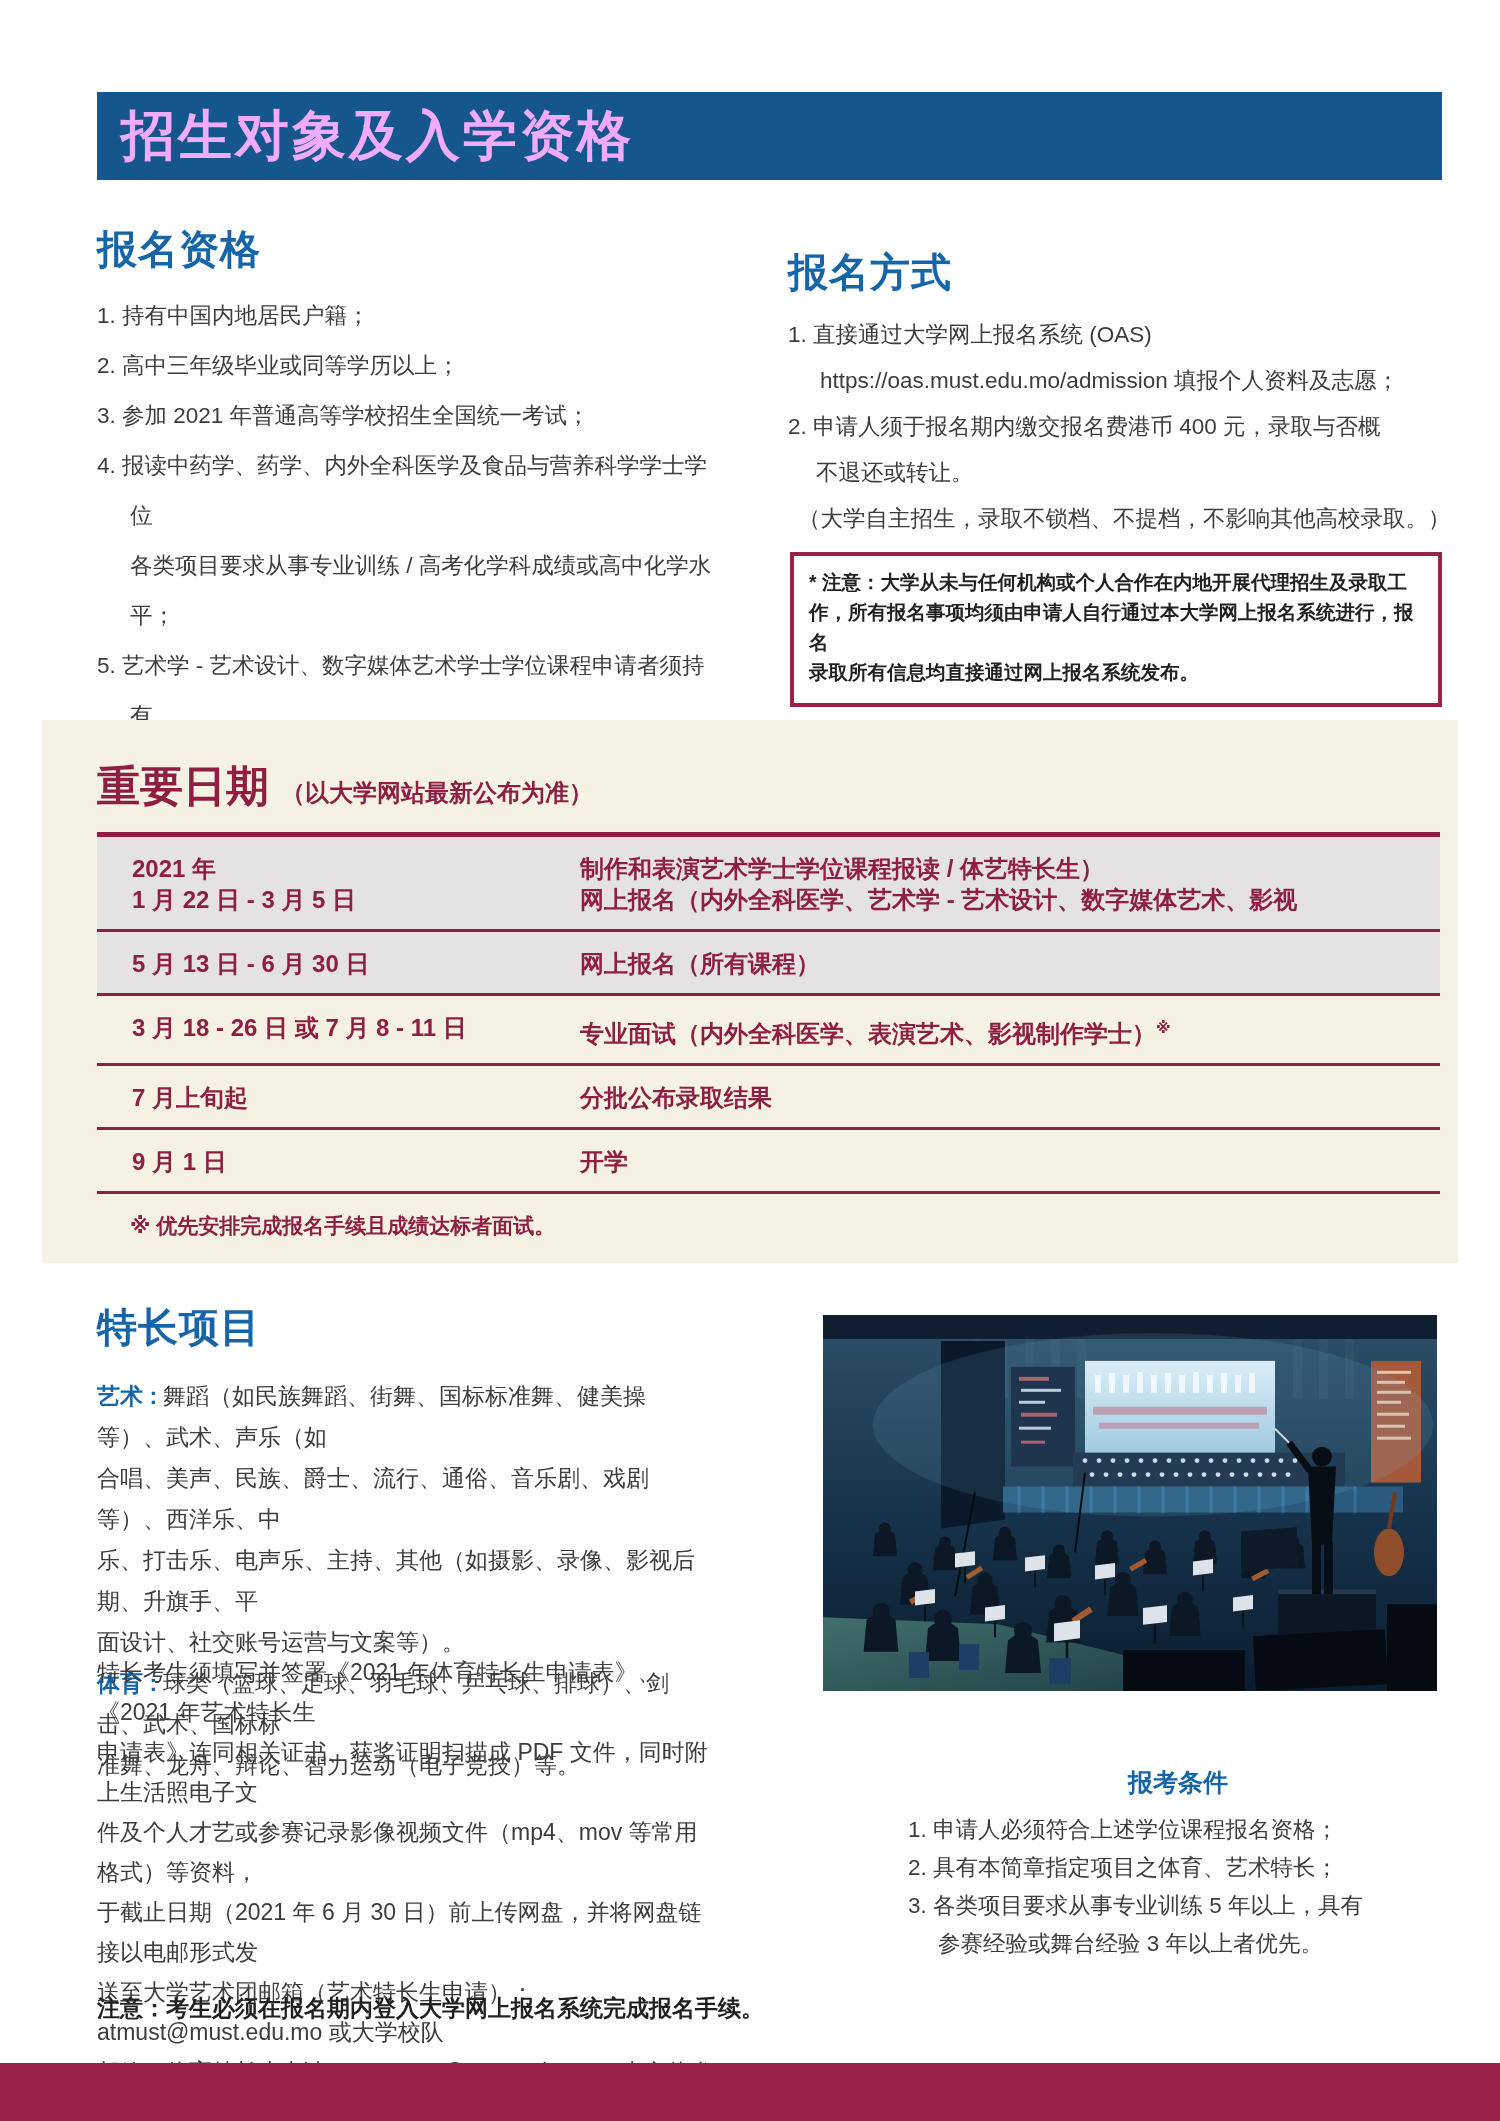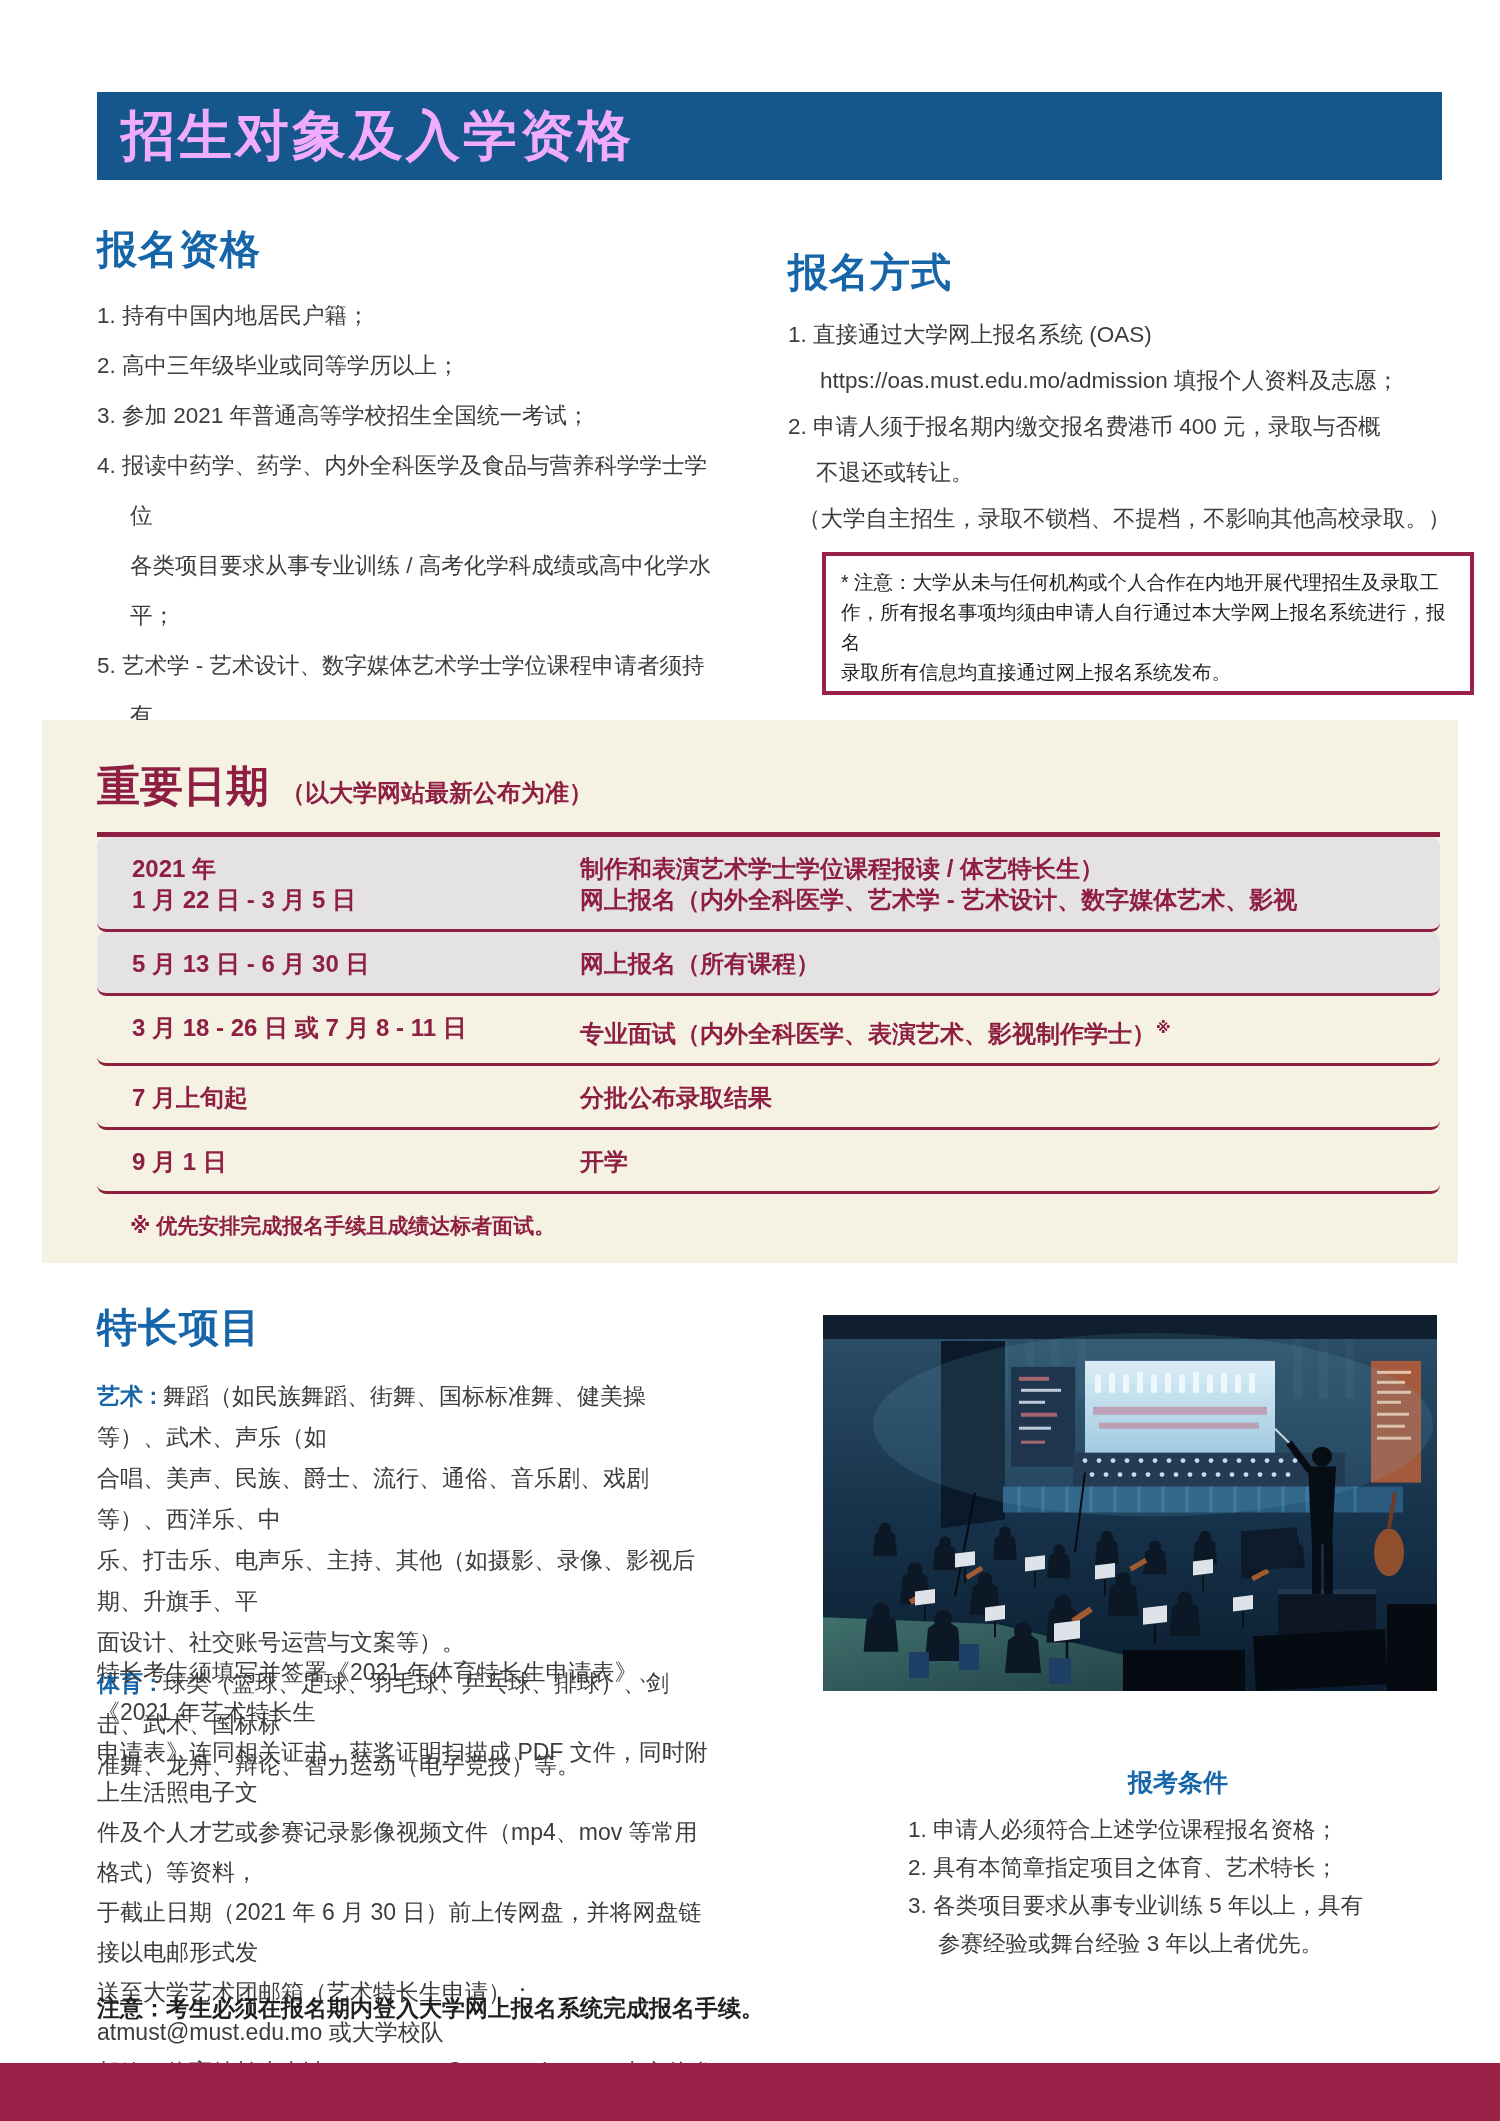--- a/index.html
+++ b/index.html
@@ -22,31 +22,31 @@
   
   .method{position:absolute;left:788px;top:245px;width:660px;}
   .method .list{margin-top:12px;font-size:22.5px;line-height:46px;color:#3f3b3a;}
   .mline{white-space:nowrap;}
   .mline.i32{padding-left:32px;}
   .mline.i28{padding-left:28px;}
   .mline.i10{padding-left:10px;}
 
   
   .notice-box{position:absolute;left:790px;top:552px;width:652px;box-sizing:border-box;
-              border:4px solid #9a2147;background:#ffffff;padding:11px 15px 4px 15px;
-              font-size:19.5px;font-weight:normal;line-height:30px;color:#231f20;margin-left:32px;}
+              border:4px solid #9a2147;background:#ffffff;padding:11px 15px 16px 15px;
+              font-size:19.5px;font-weight:bold;line-height:30px;color:#231f20;}
 
   
   .dates-section{position:absolute;left:42px;top:720px;width:1416px;height:543px;background:#f5f2e4;}
   .dates-heading{position:absolute;left:55px;top:38px;display:flex;align-items:baseline;gap:12px;color:#8e1f42;}
   .dates-heading .big{font-size:43px;font-weight:bold;}
   .dates-heading .small{font-size:24px;font-weight:bold;}
   .dates-table{position:absolute;left:55px;top:112px;width:1343px;border-top:5px solid #8e1f42;}
   .drow{display:flex;border-bottom:3px solid #8e1f42;padding:16px 15px 14px 0;
-        font-size:24px;font-weight:bold;color:#8e1f42;line-height:31px;border-radius:9px;}
+        font-size:24px;font-weight:bold;color:#8e1f42;line-height:31px;}
   .drow.shaded{background:#e4e2e3;}
   .dcell-date{width:483px;box-sizing:border-box;padding-left:35px;flex-shrink:0;}
   .dcell-date span{display:block;}
   .dcell-desc{flex:1;padding-right:12px;}
   .dcell-desc sup{font-size:15px;}
   .dates-footnote{position:absolute;left:88px;top:492px;font-size:21px;font-weight:bold;color:#8e1f42;}
 
   
   .talents-h{position:absolute;left:97px;top:1300px;}
   .talents-text{position:absolute;left:97px;top:1376px;width:618px;font-size:23px;line-height:41px;color:#3f3b3a;}

